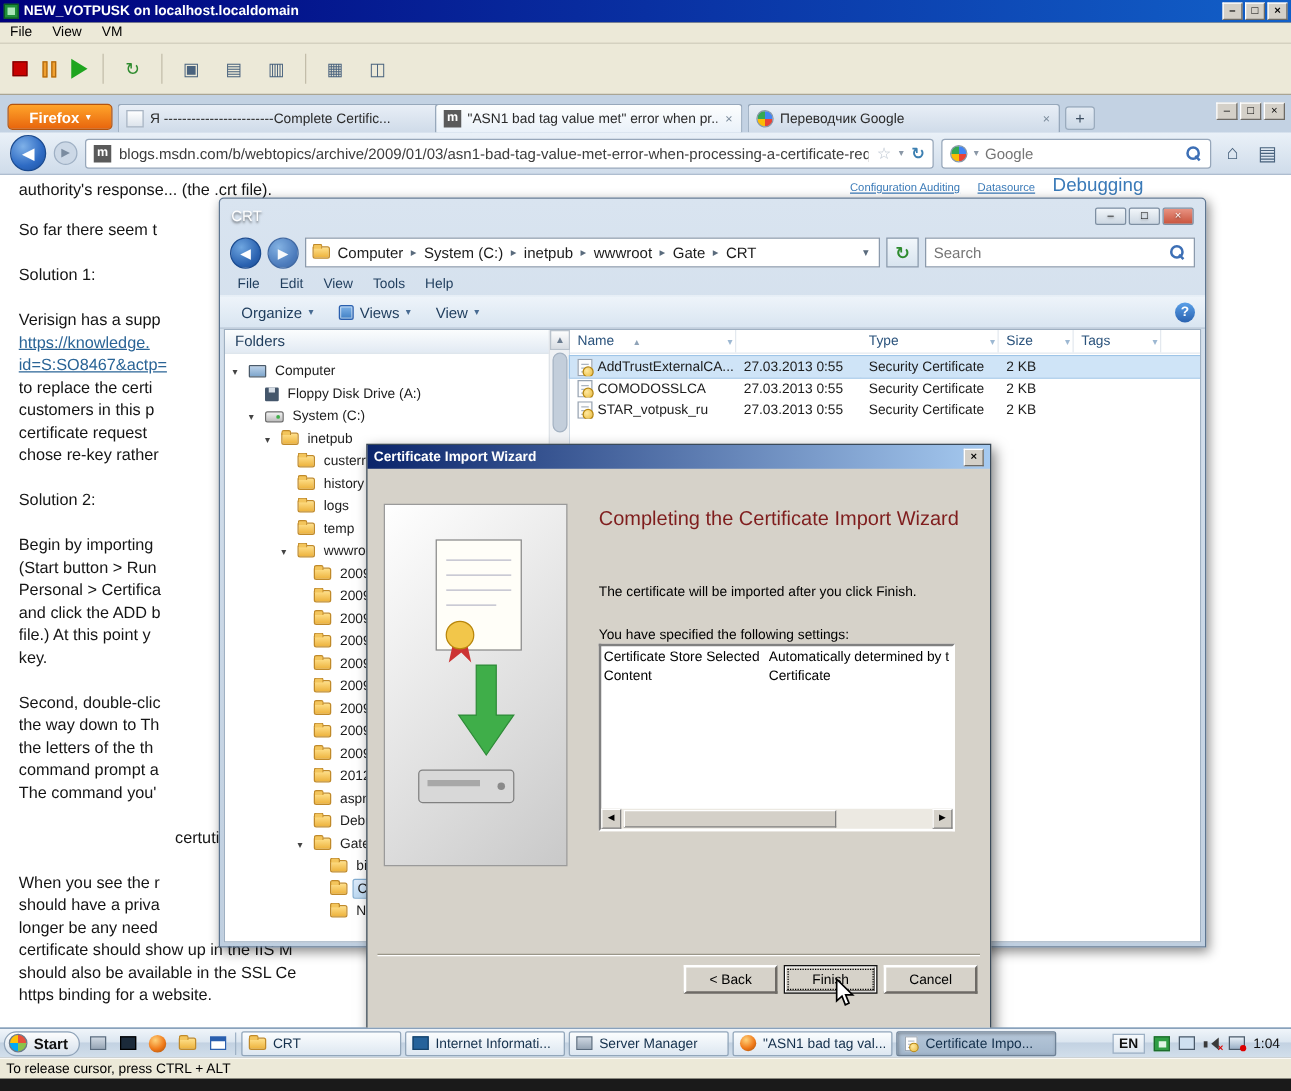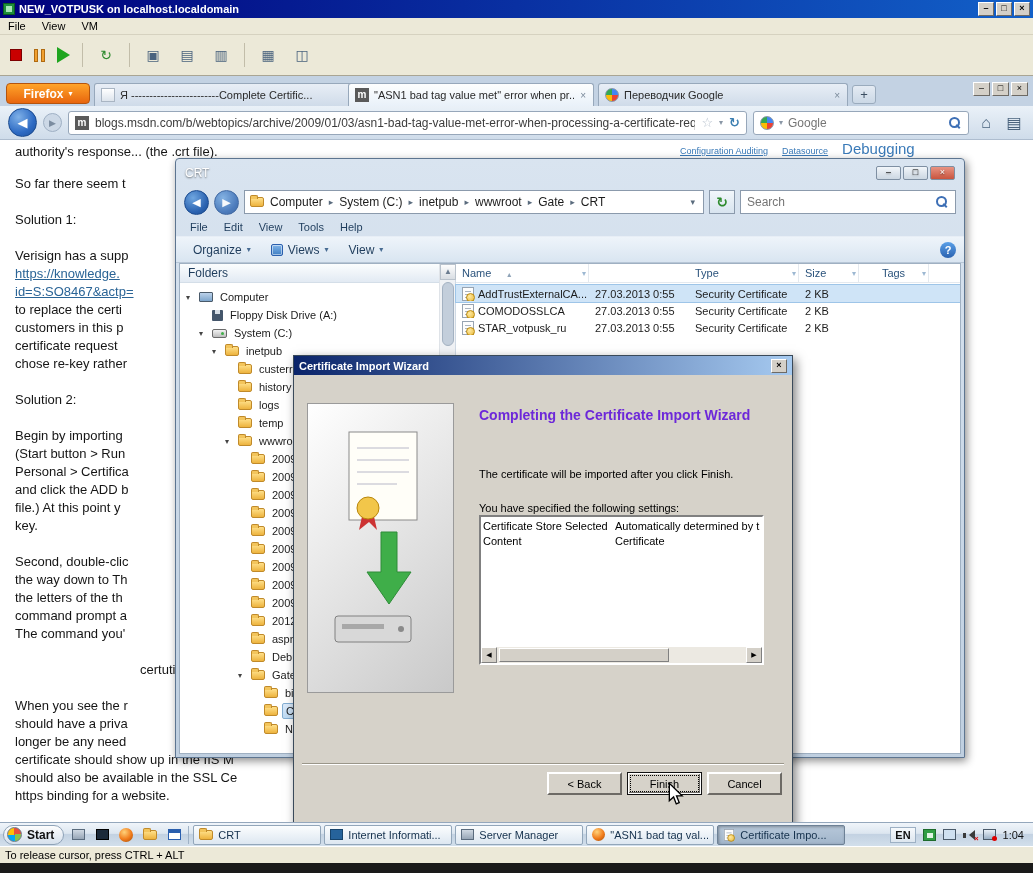--- a/index.html
+++ b/index.html
@@ -125,21 +125,21 @@
   .ic-drive::after{content:"";position:absolute;right:2px;top:2px;width:3px;height:3px;background:#3fae49;border-radius:50%}
   .ic-folder{width:14px;height:10px;background:linear-gradient(#ffe08a,#edb33e);border:1px solid #c08a2a;border-radius:1px 2px 2px 2px;position:relative}
   .ic-folder::before{content:"";position:absolute;left:-1px;top:-3px;width:6px;height:3px;background:#f3c55c;border:1px solid #c08a2a;border-bottom:none;border-radius:2px 2px 0 0}
 
   
   .wizard{position:absolute;left:293px;top:215px;width:500px;height:578px;background:#d6d2c9;border:1px solid #3a4a5a;box-shadow:3px 4px 10px rgba(0,0,0,.5);z-index:5}
   .wz-title{height:19px;background:linear-gradient(90deg,#0a246a,#a6caf0);display:flex;align-items:center;color:#fff;font-weight:bold;font-size:11px;padding:0 5px}
   .wz-title .wbtn{width:16px;height:14px}
   .wz-body{position:absolute;left:0;right:0;top:19px;bottom:0}
   .wz-image{position:absolute;left:13px;top:28px;width:147px;height:290px;background:linear-gradient(135deg,#ffffff,#c9c9c9);border:1px solid #9a9a9a;display:grid;place-items:center}
-  .wz-heading{position:absolute;left:185px;top:30px;width:295px;font-size:14px;font-weight:bold;line-height:21px;color:#6d28d9}
+  .wz-heading{position:absolute;left:185px;top:30px;width:295px;font-size:16px;font-weight:normal;line-height:21px;color:#7f1d1d}
   .wz-sub{position:absolute;left:185px;top:93px;width:295px;font-size:11px;color:#000}
   .wz-spec{position:absolute;left:185px;top:127px;font-size:11px;color:#000}
   .wz-list{position:absolute;left:185px;top:140px;width:285px;height:150px;background:#fff;border:2px solid;border-color:#808080 #fff #fff #808080}
   .wz-rows{position:absolute;left:2px;right:2px;top:2px;bottom:16px;overflow:hidden}
   .wz-row{display:flex;height:15px;font-size:11px;color:#000;padding-top:1px}
   .wz-k{width:132px;flex:0 0 auto;overflow:hidden;white-space:nowrap}
   .wz-v{flex:1;overflow:hidden;white-space:nowrap}
   .wz-hscroll{position:absolute;left:0;right:0;bottom:0;height:16px;background:#ece9e2;display:flex}
   .hbtn{width:16px;height:16px;background:#d4d0c8;border:1px solid;border-color:#fff #808080 #808080 #fff;font-size:7px;text-align:center;line-height:14px;color:#000;flex:0 0 auto}
   .htrack{flex:1;position:relative}
@@ -528,21 +528,21 @@
                 <span class="sthumb"></span>
                 <span class="sbtn" style="bottom:0">▼</span>
               </div>
             </div>
             <div class="filelist">
               <div class="list-head" id="listHead">
                   <div class="lcol" style="width: 133px;"><span>Name</span><span class="sort">▴</span><span class="coldrop">▾</span></div>
                   <div class="lcol" style="width: 100px; margin-top: 35px;"><span>Date modified</span><span class="coldrop">▾</span></div>
                   <div class="lcol" style="width: 110px;"><span>Type</span><span class="coldrop">▾</span></div>
                   <div class="lcol" style="width: 60px;"><span>Size</span><span class="coldrop">▾</span></div>
-                  <div class="lcol" style="width: 70px; text-align: center;"><span>Tags</span><span class="coldrop">▾</span></div>
+                  <div class="lcol" style="width: 70px;"><span>Tags</span><span class="coldrop">▾</span></div>
                 </div>
               <div class="file-rows" id="fileRows">
                   <div class="file-row selected">
                     <div class="fcell" style="width: 133px;">
                       <span class="cert-ico"></span>
                       <span>AddTrustExternalCA...</span>
                     </div>
                     <div class="fcell" style="width: 100px;">27.03.2013 0:55</div>
                     <div class="fcell" style="width: 110px;">Security Certificate</div>
                     <div class="fcell" style="width: 60px;">2 KB</div>

